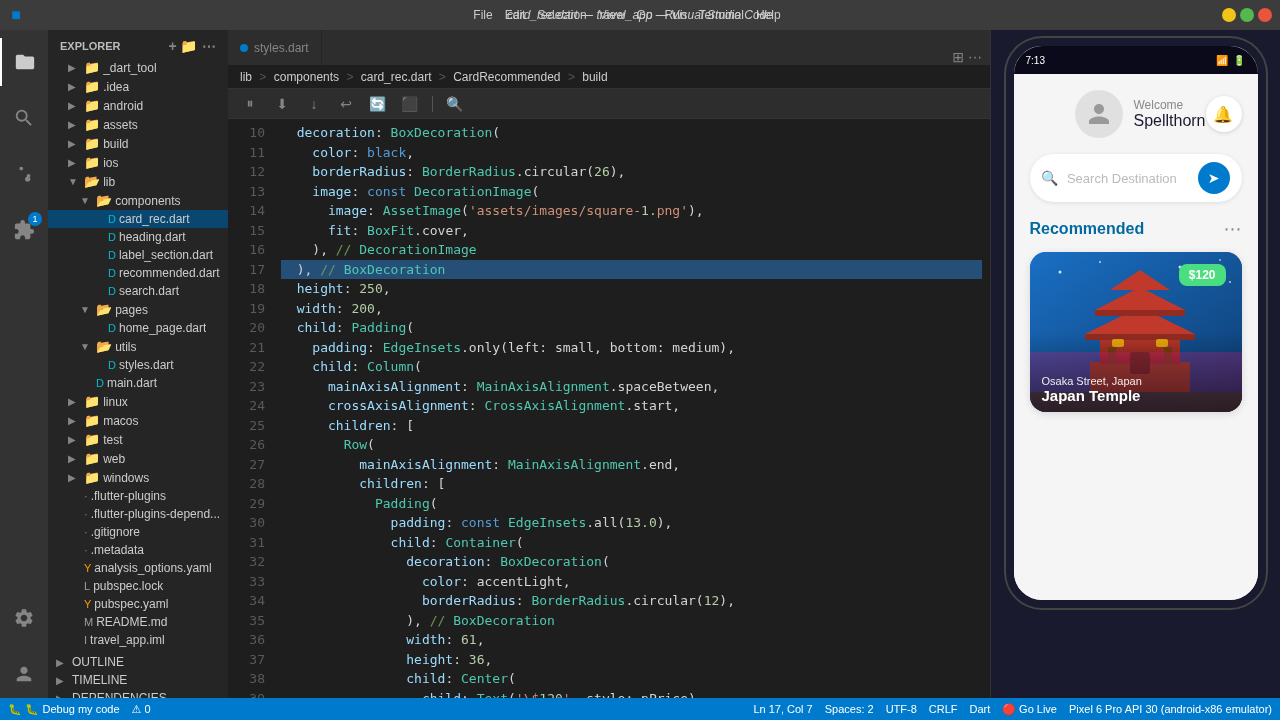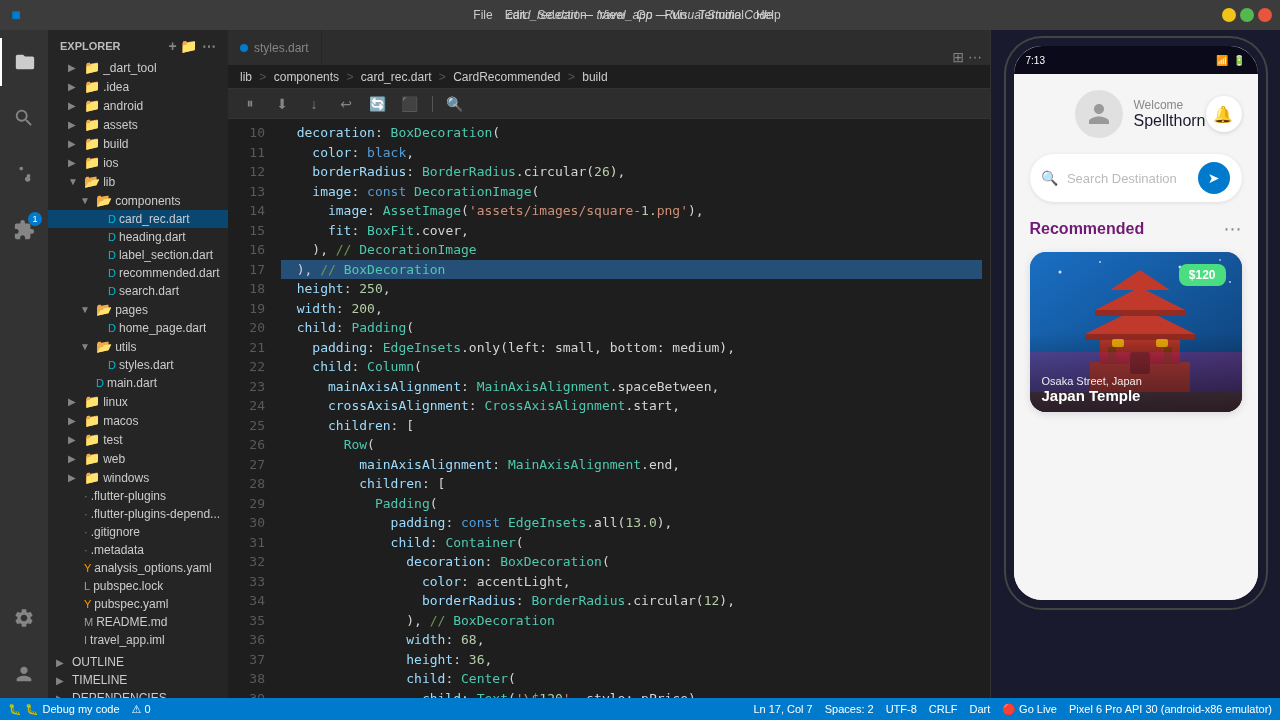--- a/index.html
+++ b/index.html
@@ -396,21 +396,21 @@
       justify-content: center;
       color: #fff;
       font-size: 14px;
     }
     .phone-section-header {
       display: flex;
       justify-content: space-between;
       align-items: center;
       margin-bottom: 12px;
     }
-    .phone-section-title { font-size: 16px; font-weight: 700; color: #701a75; }
+    .phone-section-title { font-size: 16px; font-weight: 700; color: #0369a1; }
     .phone-section-more { color: #888; font-size: 18px; }
     .phone-card {
       border-radius: 16px;
       overflow: hidden;
       background: #fff;
       box-shadow: 0 2px 8px rgba(0,0,0,0.12);
       position: relative;
     }
     .phone-card-image {
       width: 100%;
@@ -834,21 +834,21 @@
             <div class="code-line">        <span class="cls">Row</span>(</div>
             <div class="code-line">          <span class="prop">mainAxisAlignment</span>: <span class="cls">MainAxisAlignment</span>.end,</div>
             <div class="code-line">          <span class="prop">children</span>: [</div>
             <div class="code-line">            <span class="cls">Padding</span>(</div>
             <div class="code-line">              <span class="prop">padding</span>: <span class="kw">const</span> <span class="cls">EdgeInsets</span>.all(<span class="num">13.0</span>),</div>
             <div class="code-line">              <span class="prop">child</span>: <span class="cls">Container</span>(</div>
             <div class="code-line">                <span class="prop">decoration</span>: <span class="cls">BoxDecoration</span>(</div>
             <div class="code-line">                  <span class="prop">color</span>: accentLight,</div>
             <div class="code-line">                  <span class="prop">borderRadius</span>: <span class="cls">BorderRadius</span>.circular(<span class="num">12</span>),</div>
             <div class="code-line">                ), <span class="cmt">// <span class="cls">BoxDecoration</span></span></div>
-            <div class="code-line">                <span class="prop">width</span>: <span class="num">68</span>,</div>
+            <div class="code-line">                <span class="prop">width</span>: <span class="num">61</span>,</div>
             <div class="code-line">                <span class="prop">height</span>: <span class="num">36</span>,</div>
             <div class="code-line">                <span class="prop">child</span>: <span class="cls">Center</span>(</div>
             <div class="code-line">                  <span class="prop">child</span>: <span class="cls">Text</span>(<span class="str">'\$<span class="num">120</span>'</span>, style: pPrice),</div>
           </div>
       </div>
 
     </div>
 
     <div id="phone-preview">
       <div id="phone-frame">

